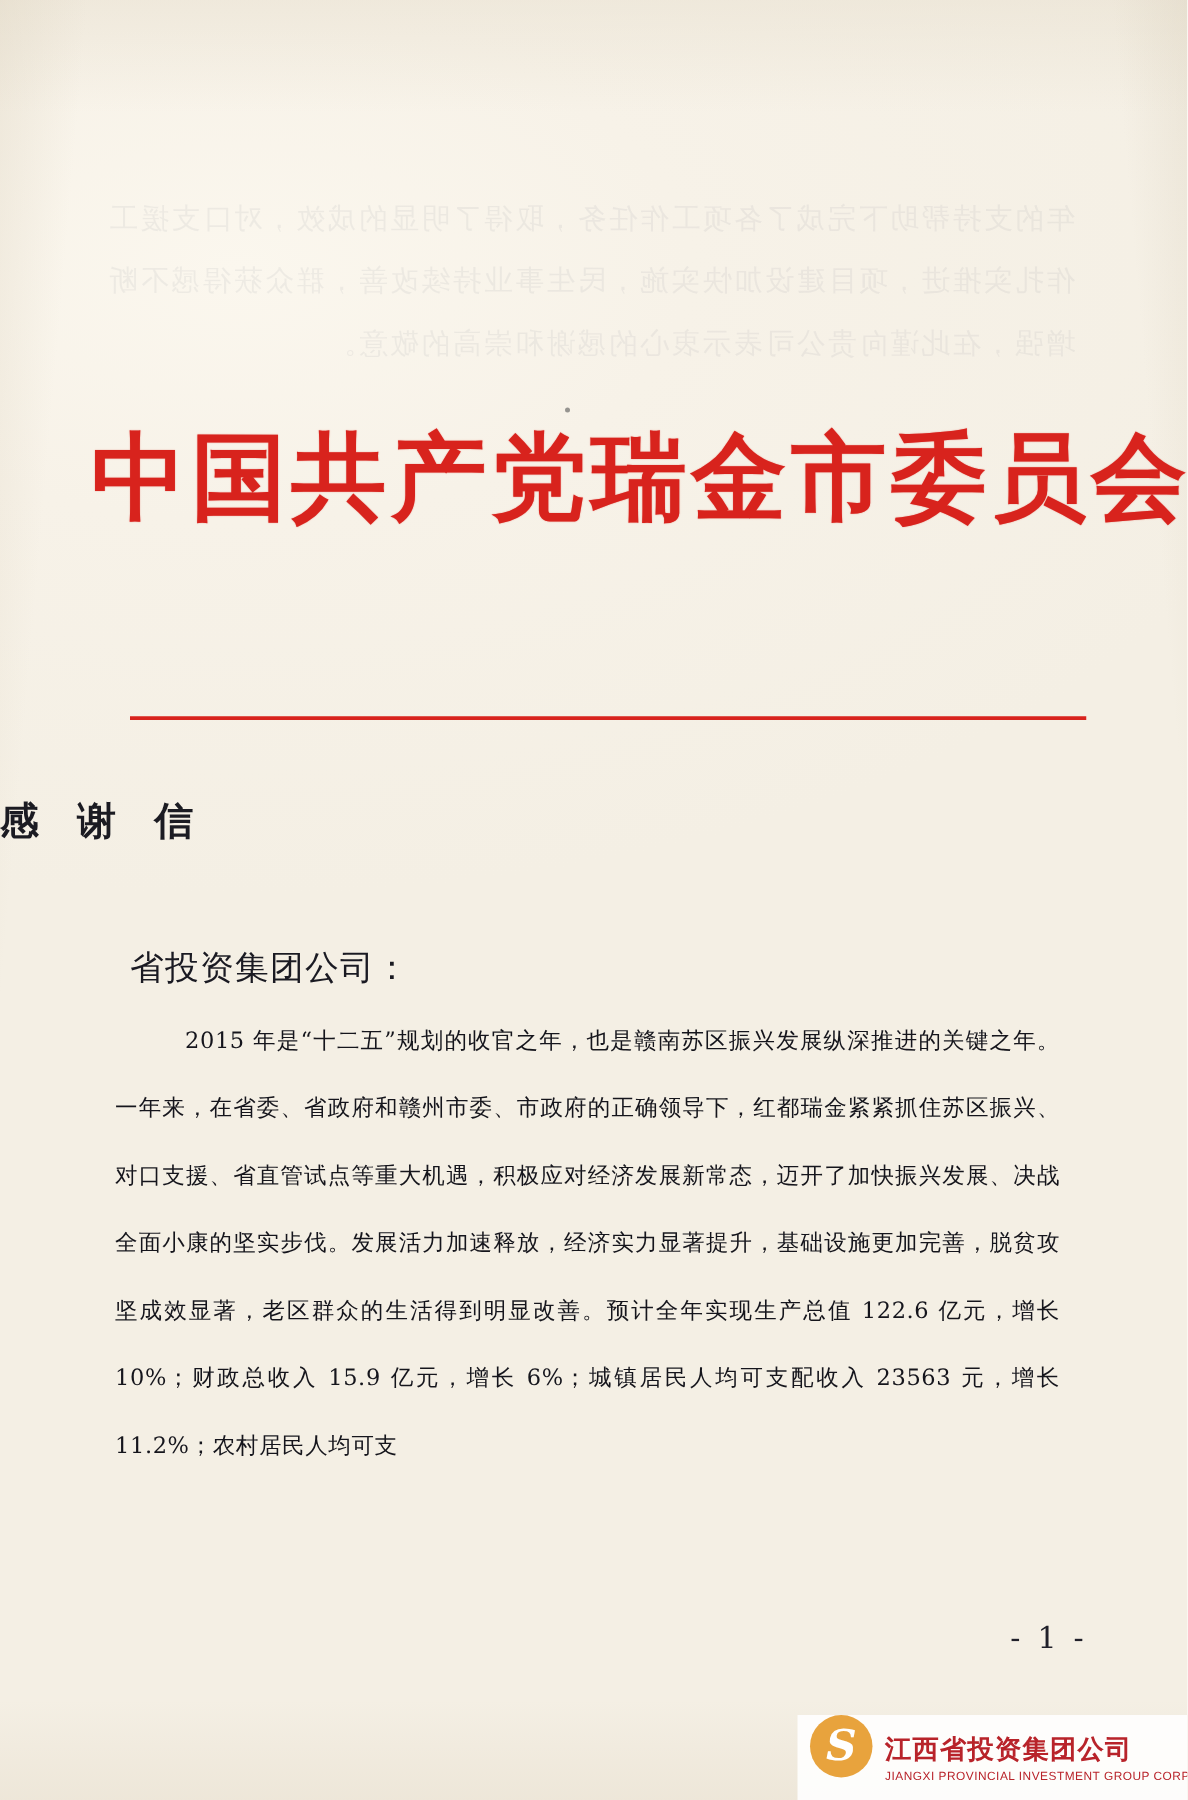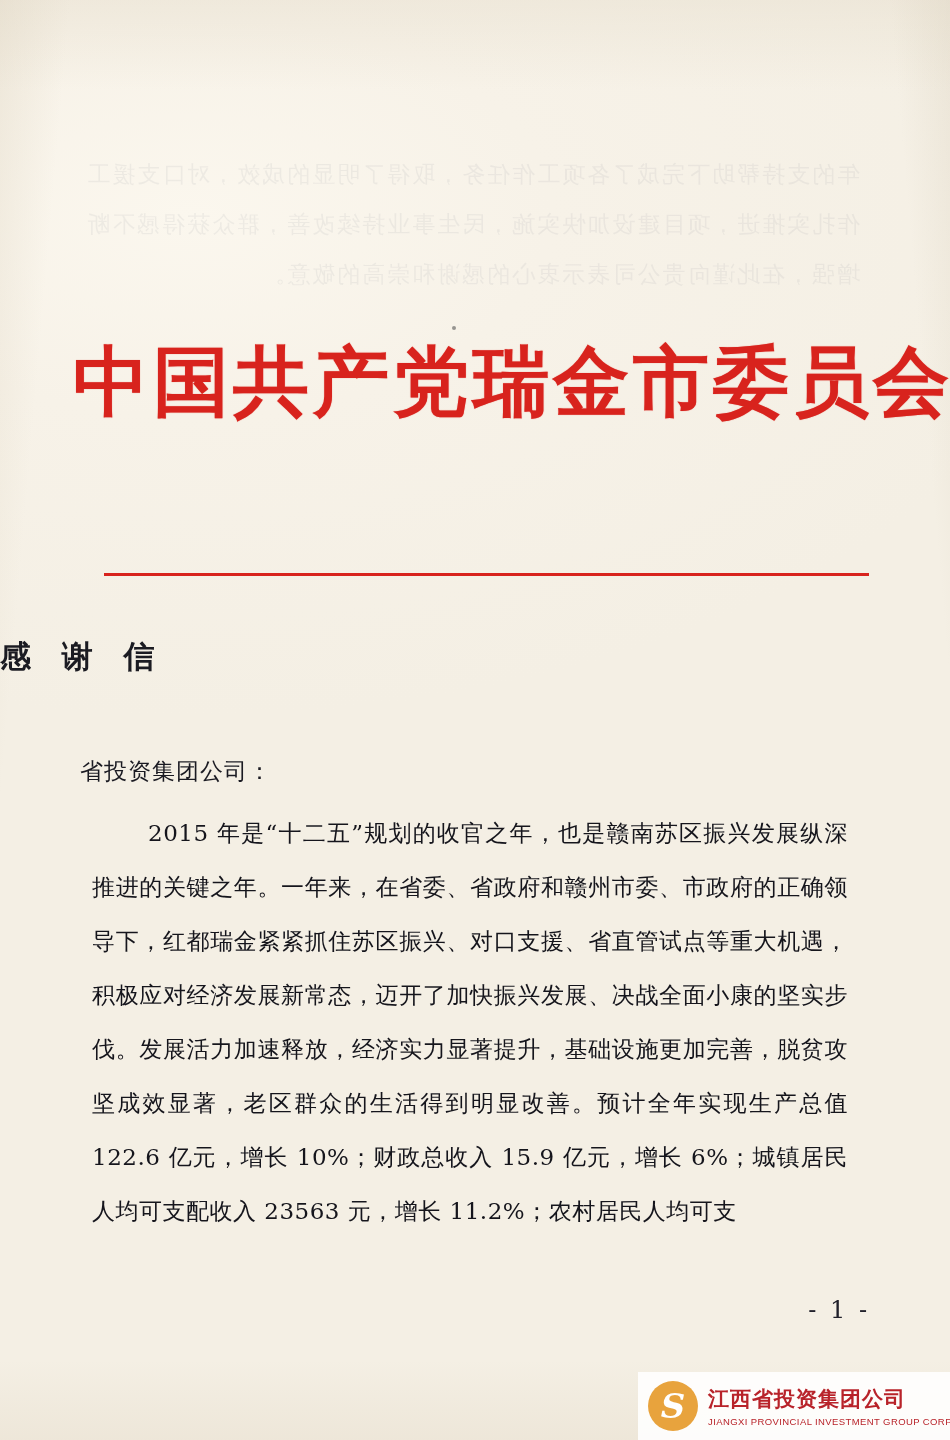--- a/index.html
+++ b/index.html
@@ -76,32 +76,32 @@
     width: 950px;
     font-family: "DejaVu Serif", "Liberation Serif", serif;
     font-weight: bold;
     font-size: 31px;
     color: #1b1b22;
     letter-spacing: 10px;
   }
   .salutation {
     position: absolute;
     top: 756px;
-    left: 80px;
-    font-size: 23px;
+    left: 104px;
+    font-size: 27px;
     color: #1a1a22;
     letter-spacing: 1px;
     font-family: "DejaVu Serif", "Liberation Serif", serif;
   }
   .body-text {
     position: absolute;
     top: 806px;
     left: 92px;
     width: 756px;
-    font-size: 23px;
+    font-size: 18px;
     line-height: 54px;
     color: #15151c;
     text-align: justify;
     text-justify: inter-character;
     letter-spacing: 0.5px;
     font-family: "DejaVu Serif", "Liberation Serif", serif;
     text-indent: 56px;
   }
   .page-number {
     position: absolute;
@@ -116,21 +116,20 @@
   }
   
   .watermark {
     position: absolute;
     left: 638px;
     top: 1372px;
     width: 312px;
     height: 68px;
     background: rgba(255,255,255,0.88);
     display: flex;
-    align-items: center;
     gap: 10px;
     padding-left: 10px;
     box-sizing: border-box;
   }
   .wm-logo {
     width: 50px;
     height: 50px;
     border-radius: 50%;
     background: #e8a33d;
     position: relative;

